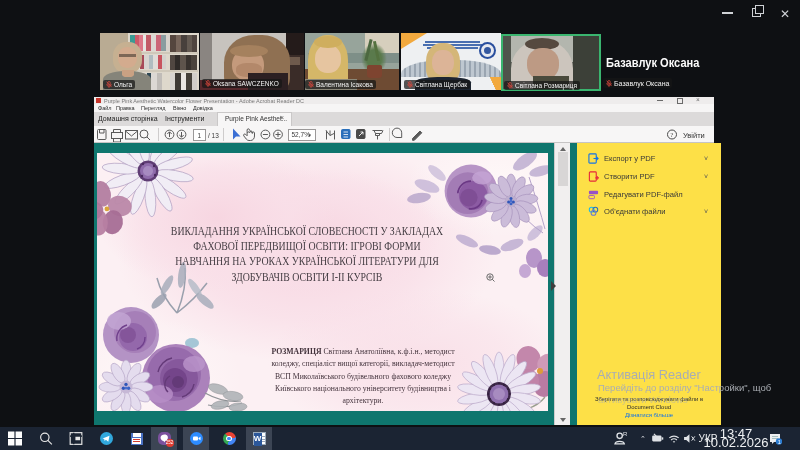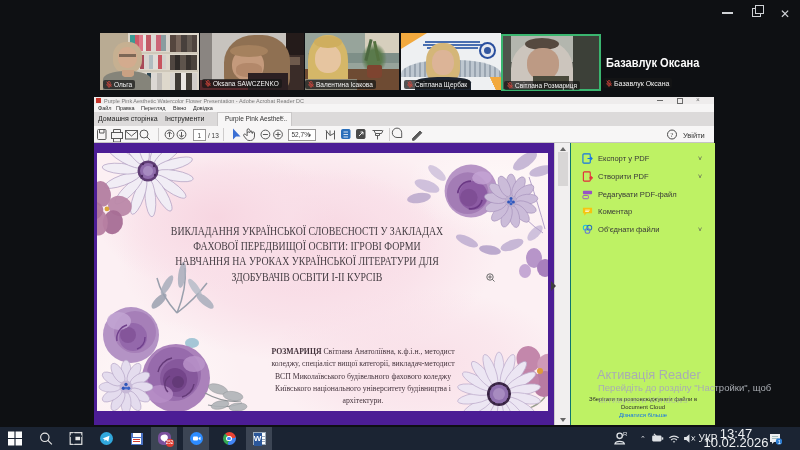--- a/index.html
+++ b/index.html
@@ -14,23 +14,23 @@
   .mic{width:6px;height:7px;flex:0 0 auto;}
   
   #win{position:absolute;left:94px;top:97px;width:620px;height:328px;background:#f5f4f4;}
   #titlebar{position:absolute;left:0;top:0;width:620px;height:7px;background:#eeecec;}
   #menubar{position:absolute;left:0;top:7px;width:620px;height:8px;background:#f6f5f5;
            font-size:5.5px;color:#2c2c2c;}
   #tabbar{position:absolute;left:0;top:15px;width:620px;height:14px;background:#dcdada;}
   #toolbar{position:absolute;left:0;top:29px;width:620px;height:16px;background:#f7f6f6;
            border-bottom:1px solid #c6c4c4;overflow:hidden;}
   #content{position:absolute;left:0;top:46px;width:620px;height:282px;}
-  #docarea{position:absolute;left:0;top:0;width:536px;height:282px;background:#4c1d95;}
+  #docarea{position:absolute;left:0;top:0;width:536px;height:282px;background:#0f766e;}
   #scrollcol{position:absolute;left:460px;top:0;width:16px;height:282px;background:#f1efef;border-left:1px solid #cecccc;}
-  #sidebar{position:absolute;left:476px;top:0;width:144px;height:282px;background:#bef264;border-left:1px solid #0f766e;}
+  #sidebar{position:absolute;left:476px;top:0;width:144px;height:282px;background:#fde047;border-left:7px solid #0f766e;}
   .tool{display:flex;align-items:center;height:17.7px;padding-left:11px;color:#383838;font-size:7.6px;}
   .tool svg{margin-right:5px;flex:0 0 auto;}
   .chev{margin-left:auto;margin-right:13px;color:#555;font-size:7px;}
   
   #slide{position:absolute;left:3px;top:10px;width:451px;height:258px;overflow:hidden;
          background:#fceff2;}
   #stitle{position:absolute;left:0px;top:71px;width:420px;text-align:center;
           font-family:"Liberation Serif",serif;font-weight:400;color:#433c42;
           font-size:12px;line-height:15.2px;transform:scaleX(.82);transform-origin:210px top;}
   #sauthor{position:absolute;left:130px;top:192px;width:272px;text-align:center;
@@ -483,24 +483,20 @@
             </svg>Експорт у PDF<span class="chev">˅</span></div>
         <div class="tool"><svg width="11" height="11" viewBox="0 0 12 12">
               <rect x="1.5" y="1" width="7.5" height="10" rx="1" fill="none" stroke="#e4293b" stroke-width="1.2"></rect>
               <path d="M8 7.5h4m-2-2v4" stroke="#e4293b" stroke-width="1.2"></path>
             </svg>Створити PDF<span class="chev">˅</span></div>
         <div class="tool"><svg width="11" height="11" viewBox="0 0 12 12">
               <rect x="1" y="2" width="10" height="3.6" rx="1" fill="#9852c5"></rect>
               <rect x="1" y="7" width="6" height="3.6" rx="1" fill="none" stroke="#9852c5"></rect>
             </svg>Редагувати PDF-файл</div>
         <div class="tool"><svg width="11" height="11" viewBox="0 0 12 12">
-              <path d="M1 2h10v6H5L2.5 10.5V8H1z" fill="#f5c410"></path>
-              <path d="M3.5 4.5h5M3.5 6h4" stroke="#fff" stroke-width=".8"></path>
-            </svg>Коментар</div>
-        <div class="tool"><svg width="11" height="11" viewBox="0 0 12 12">
               <circle cx="4" cy="4" r="2.6" fill="none" stroke="#1bbce8" stroke-width="1.1"></circle>
               <circle cx="8" cy="4" r="2.6" fill="none" stroke="#2a6fbb" stroke-width="1.1"></circle>
               <circle cx="6" cy="7.5" r="2.6" fill="none" stroke="#6a7ad0" stroke-width="1.1"></circle>
             </svg>Об'єднати файли<span class="chev">˅</span></div>
       </div>
       <div class="abs" style="left:0;top:252px;width:144px;text-align:center;font-size:5.9px;color:#2c2c2c;line-height:8px;">Зберігати та розповсюджувати файли в<br>Document Cloud</div>
       <div class="abs" style="left:0;top:269px;width:144px;text-align:center;font-size:6px;color:#1473e6;">Дізнатися більше</div>
     </div>
   </div>
 </div>

